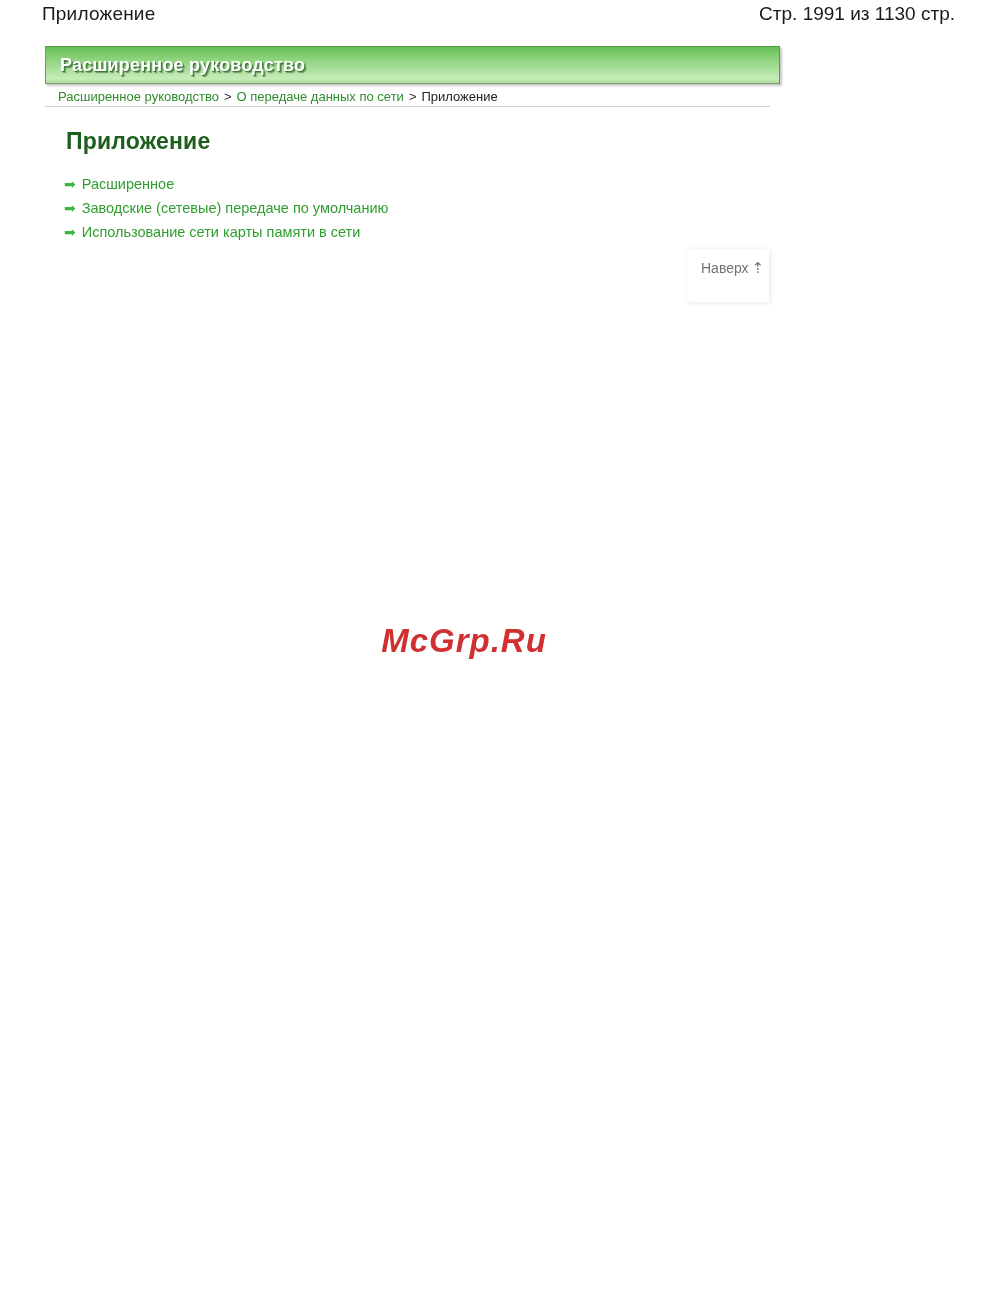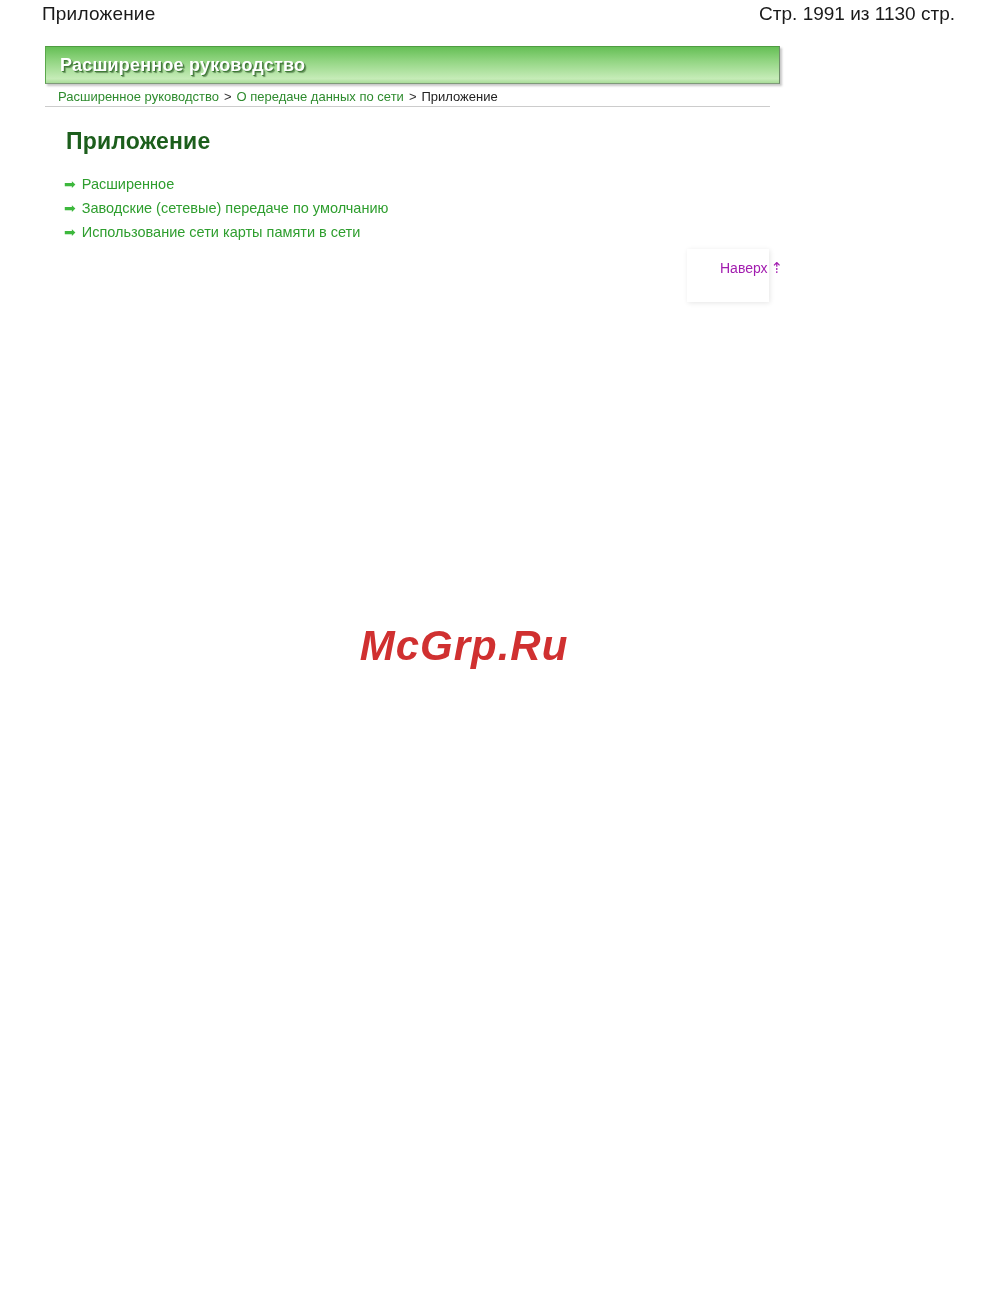--- a/index.html
+++ b/index.html
@@ -117,38 +117,37 @@
     position: absolute;
     left: 687px; top: 249px;
     width: 82px; height: 53px;
     background: #ffffff;
     box-shadow: 1px 1px 5px rgba(0,0,0,0.10);
   }
   .top-link {
     position: absolute;
     left: 701px; top: 259px;
     font-size: 14px;
-    color: #a21caf;
+    color: #737373;
     text-decoration: none;
     cursor: pointer;
     white-space: nowrap;
-    margin-left: 19px;
   }
   .top-arrow-icon {
     font-size: 15px;
     margin-left: 3px;
   }
 
   
   .watermark {
     position: absolute;
     left: 0; top: 622px;
     width: 928px;
     text-align: center;
-    font-size: 42px;
+    font-size: 33px;
     font-style: italic;
     font-weight: bold;
     color: #d03030;
     letter-spacing: 1px;
   }
 </style>
 </head>
 <body>
 
 <div class="page-header">

